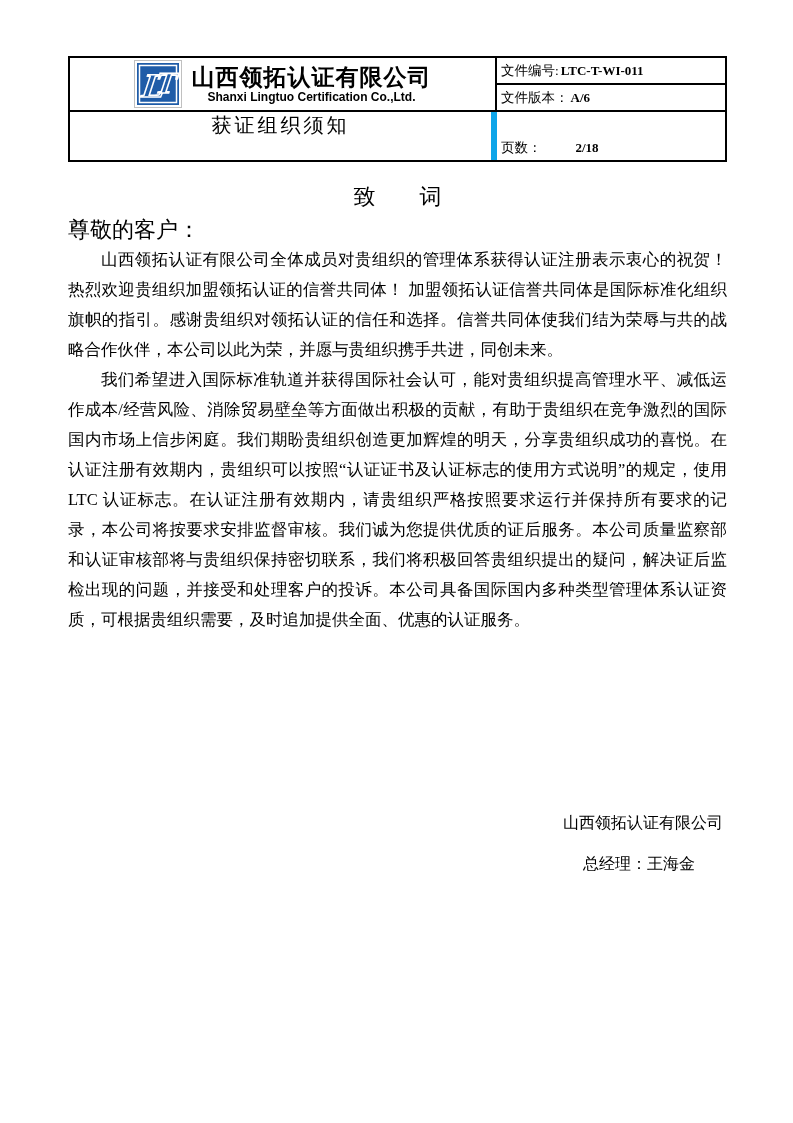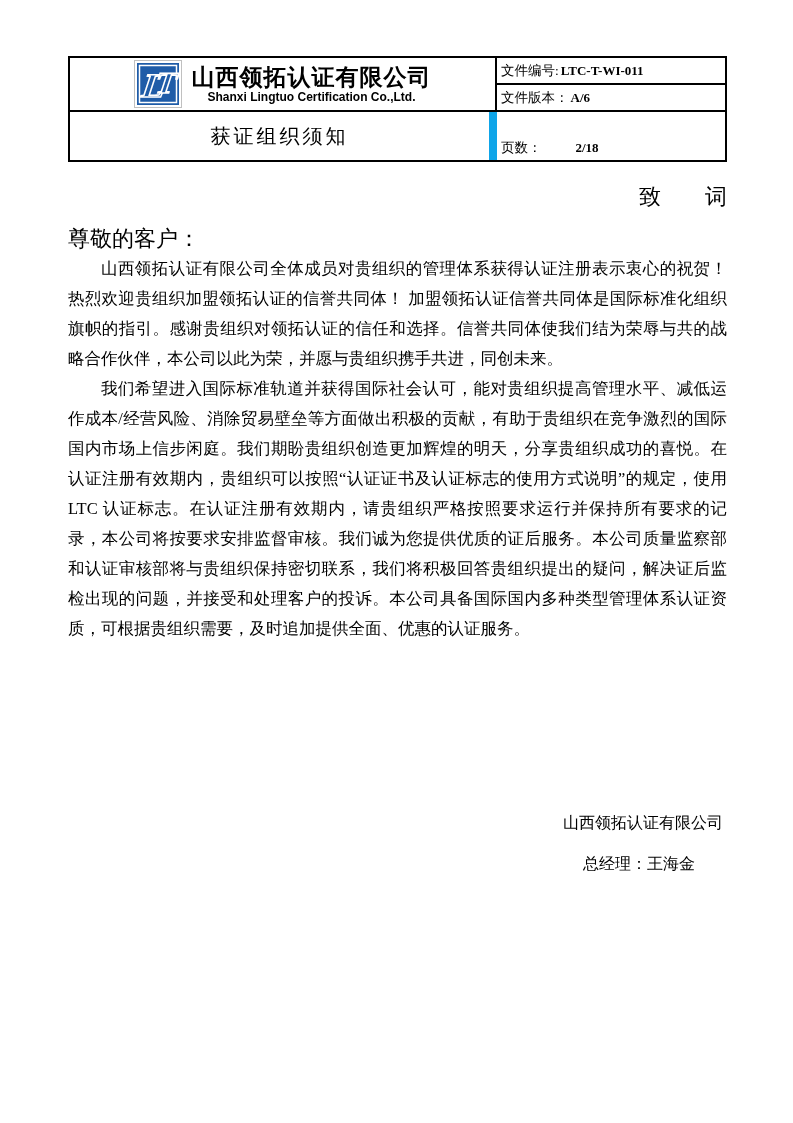--- a/index.html
+++ b/index.html
@@ -32,22 +32,22 @@
   .cell { box-sizing: border-box; }
   .cell-company {
     grid-column: 1; grid-row: 1 / 3;
     border-right: 2px solid #000;
     border-bottom: 2.5px solid #000;
     display: flex; align-items: center; justify-content: center;
     gap: 10px;
   }
   .cell-doctitle {
     grid-column: 1; grid-row: 3 / 5;
-    border-right: 8px solid #0ea5e9;
-    display: flex; align-items: center; justify-content: center;
+    border-right: 6px solid #0ea5e9;
+    display: flex; align-items: flex-start; justify-content: center;
     font-size: 20px;
     letter-spacing: 3px;
   }
   .cell-m1 { grid-column: 2; grid-row: 1; border-bottom: 2px solid #000; }
   .cell-m2 { grid-column: 2; grid-row: 2; border-bottom: 2.5px solid #000; }
   .cell-m3 { grid-column: 2; grid-row: 3; border-bottom: 2px solid #000; }
   .cell-m4 { grid-column: 2; grid-row: 4; gap: 32px; }
   .meta-cell {
     display: flex; align-items: center;
     padding-left: 4px;
@@ -78,24 +78,24 @@
   .logo-box { width: 48px; height: 48px; flex: 0 0 auto; }
 
   
   .content {
     position: absolute;
     left: 68px;
     top: 178px;
     width: 659px;
   }
   .doc-heading {
-    text-align: right;
+    text-align: center;
     font-size: 22px;
     line-height: 26px;
-    margin: 6px 0 14px 0;
+    margin: 6px 0 5px 0;
     white-space: pre;
   }
   .salutation {
     font-size: 22px;
     line-height: 30px;
   }
   .para {
     font-size: 16.5px;
     line-height: 30px;
     text-indent: 2em;

